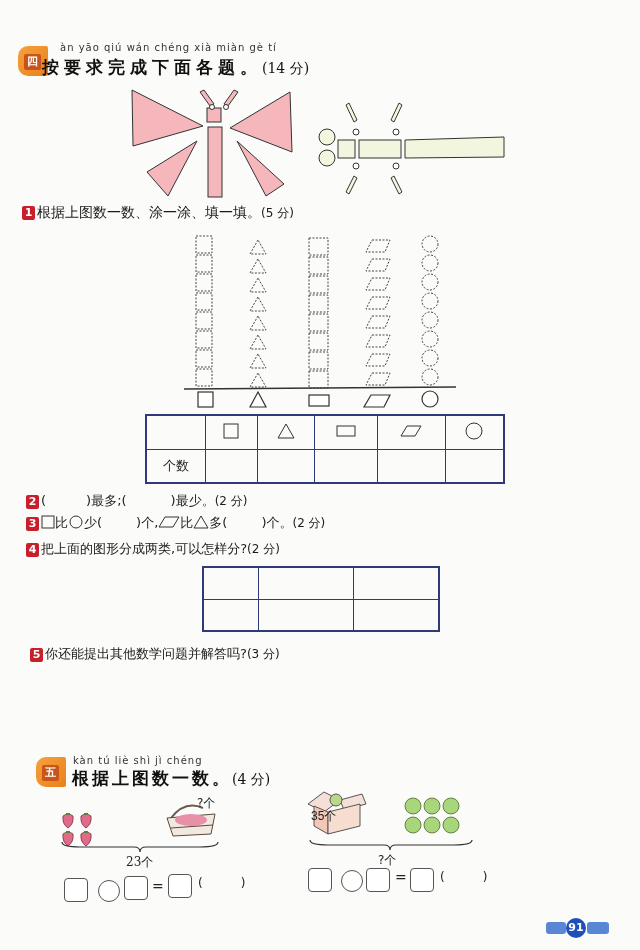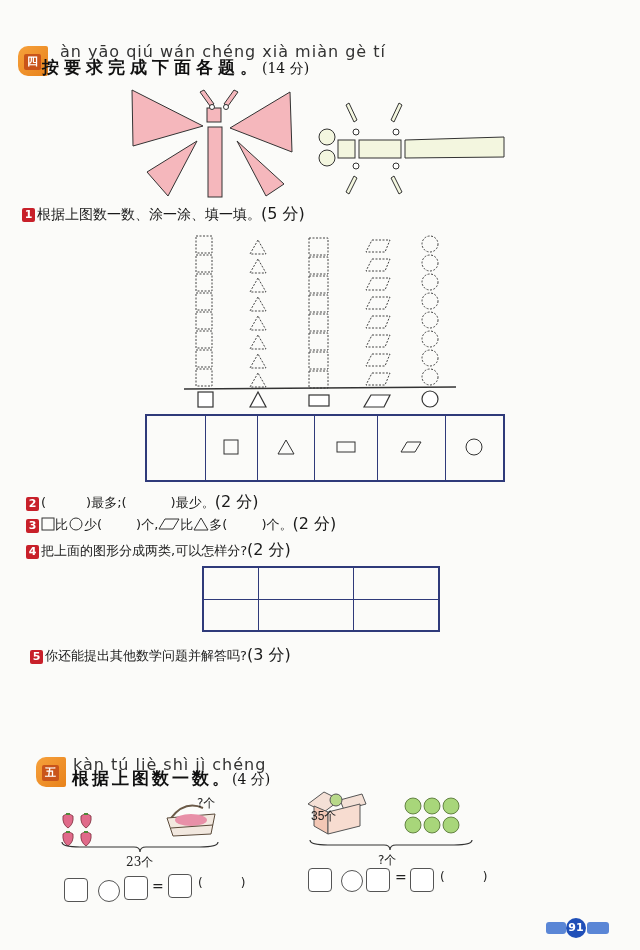--- a/index.html
+++ b/index.html
@@ -13,30 +13,30 @@
   .sec-badge {
     position:absolute; width:30px; height:30px;
     background:linear-gradient(135deg,#f6a13c,#e8821b);
     border-radius:10px 2px 2px 10px;
   }
   .sec-badge .num {
     position:absolute; left:6px; top:8px; width:17px; height:16px;
     background:#c9541a; color:#fff; font-size:11px; line-height:16px; text-align:center;
     font-weight:bold; border-radius:2px;
   }
-  .pinyin { font-size:16px; color:#333; letter-spacing:1px; white-space:nowrap; }
+  .pinyin { font-size:10px; color:#333; letter-spacing:1px; white-space:nowrap; }
   .sec-title { font-size:17px; font-weight:bold; letter-spacing:5px; white-space:nowrap; color:#111; }
   .sec-score { font-family:"DejaVu Serif", serif; font-size:14px; font-weight:normal; letter-spacing:0; }
   .qnum {
     display:inline-block; width:13px; height:14px; background:#c8202a; color:#fff;
     font-size:11px; font-weight:bold; line-height:14px; text-align:center; border-radius:2px;
     vertical-align:middle; margin-right:2px;
   }
   .qtext { font-size:13px; white-space:nowrap; color:#1a1a1a; }
-  .qtext .score { font-size:16px; }
+  .qtext .score { font-size:12px; }
   table.count { border-collapse:collapse; position:absolute; }
   table.count td { border:1px solid #2f3a7a; padding:0; text-align:center; font-size:13px; }
   table.count { border:2px solid #2f3a7a; }
   table.split { border-collapse:collapse; position:absolute; border:2px solid #2f3a7a; }
   table.split td { border:1px solid #2f3a7a; }
   .eq-box { position:absolute; border:1.5px solid #555; border-radius:4px; background:#fff; width:22px; height:22px; }
   .eq-circ { position:absolute; border:1.5px solid #555; border-radius:50%; background:#fff; width:20px; height:20px; }
   .eq-text { position:absolute; font-size:14px; color:#222; }
   .label-small { position:absolute; font-size:12px; color:#222; white-space:nowrap; }
   .page-num {
@@ -170,20 +170,28 @@
           </svg></td>
     <td><svg width="22" height="14">
             <rect x="2" y="2" width="18" height="10" fill="none" stroke="#333"></rect>
           </svg></td>
     <td><svg width="24" height="14">
             <polygon points="8,2 22,2 16,12 2,12" fill="none" stroke="#333"></polygon>
           </svg></td>
     <td><svg width="20" height="20">
             <circle cx="10" cy="10" r="8" fill="none" stroke="#333"></circle>
           </svg></td>
+  </tr>
+  <tr style="height:34px;">
+    <td>个数</td>
+    <td></td>
+    <td></td>
+    <td></td>
+    <td></td>
+    <td></td>
   </tr>
 </tbody>
   </table>
 
 <div class="abs qtext" style="left:26px;top:492px;">
   <span class="qnum">2</span><span>(</span><span style="display:inline-block;width:40px;"></span><span>)最多;(</span><span style="display:inline-block;width:44px;"></span><span>)最少。</span><span class="score">(2 分)</span>
 </div>
 
 <div class="abs qtext" style="left:26px;top:514px;">
   <span class="qnum">3</span><svg width="14" height="14" style="vertical-align:-2px;">

